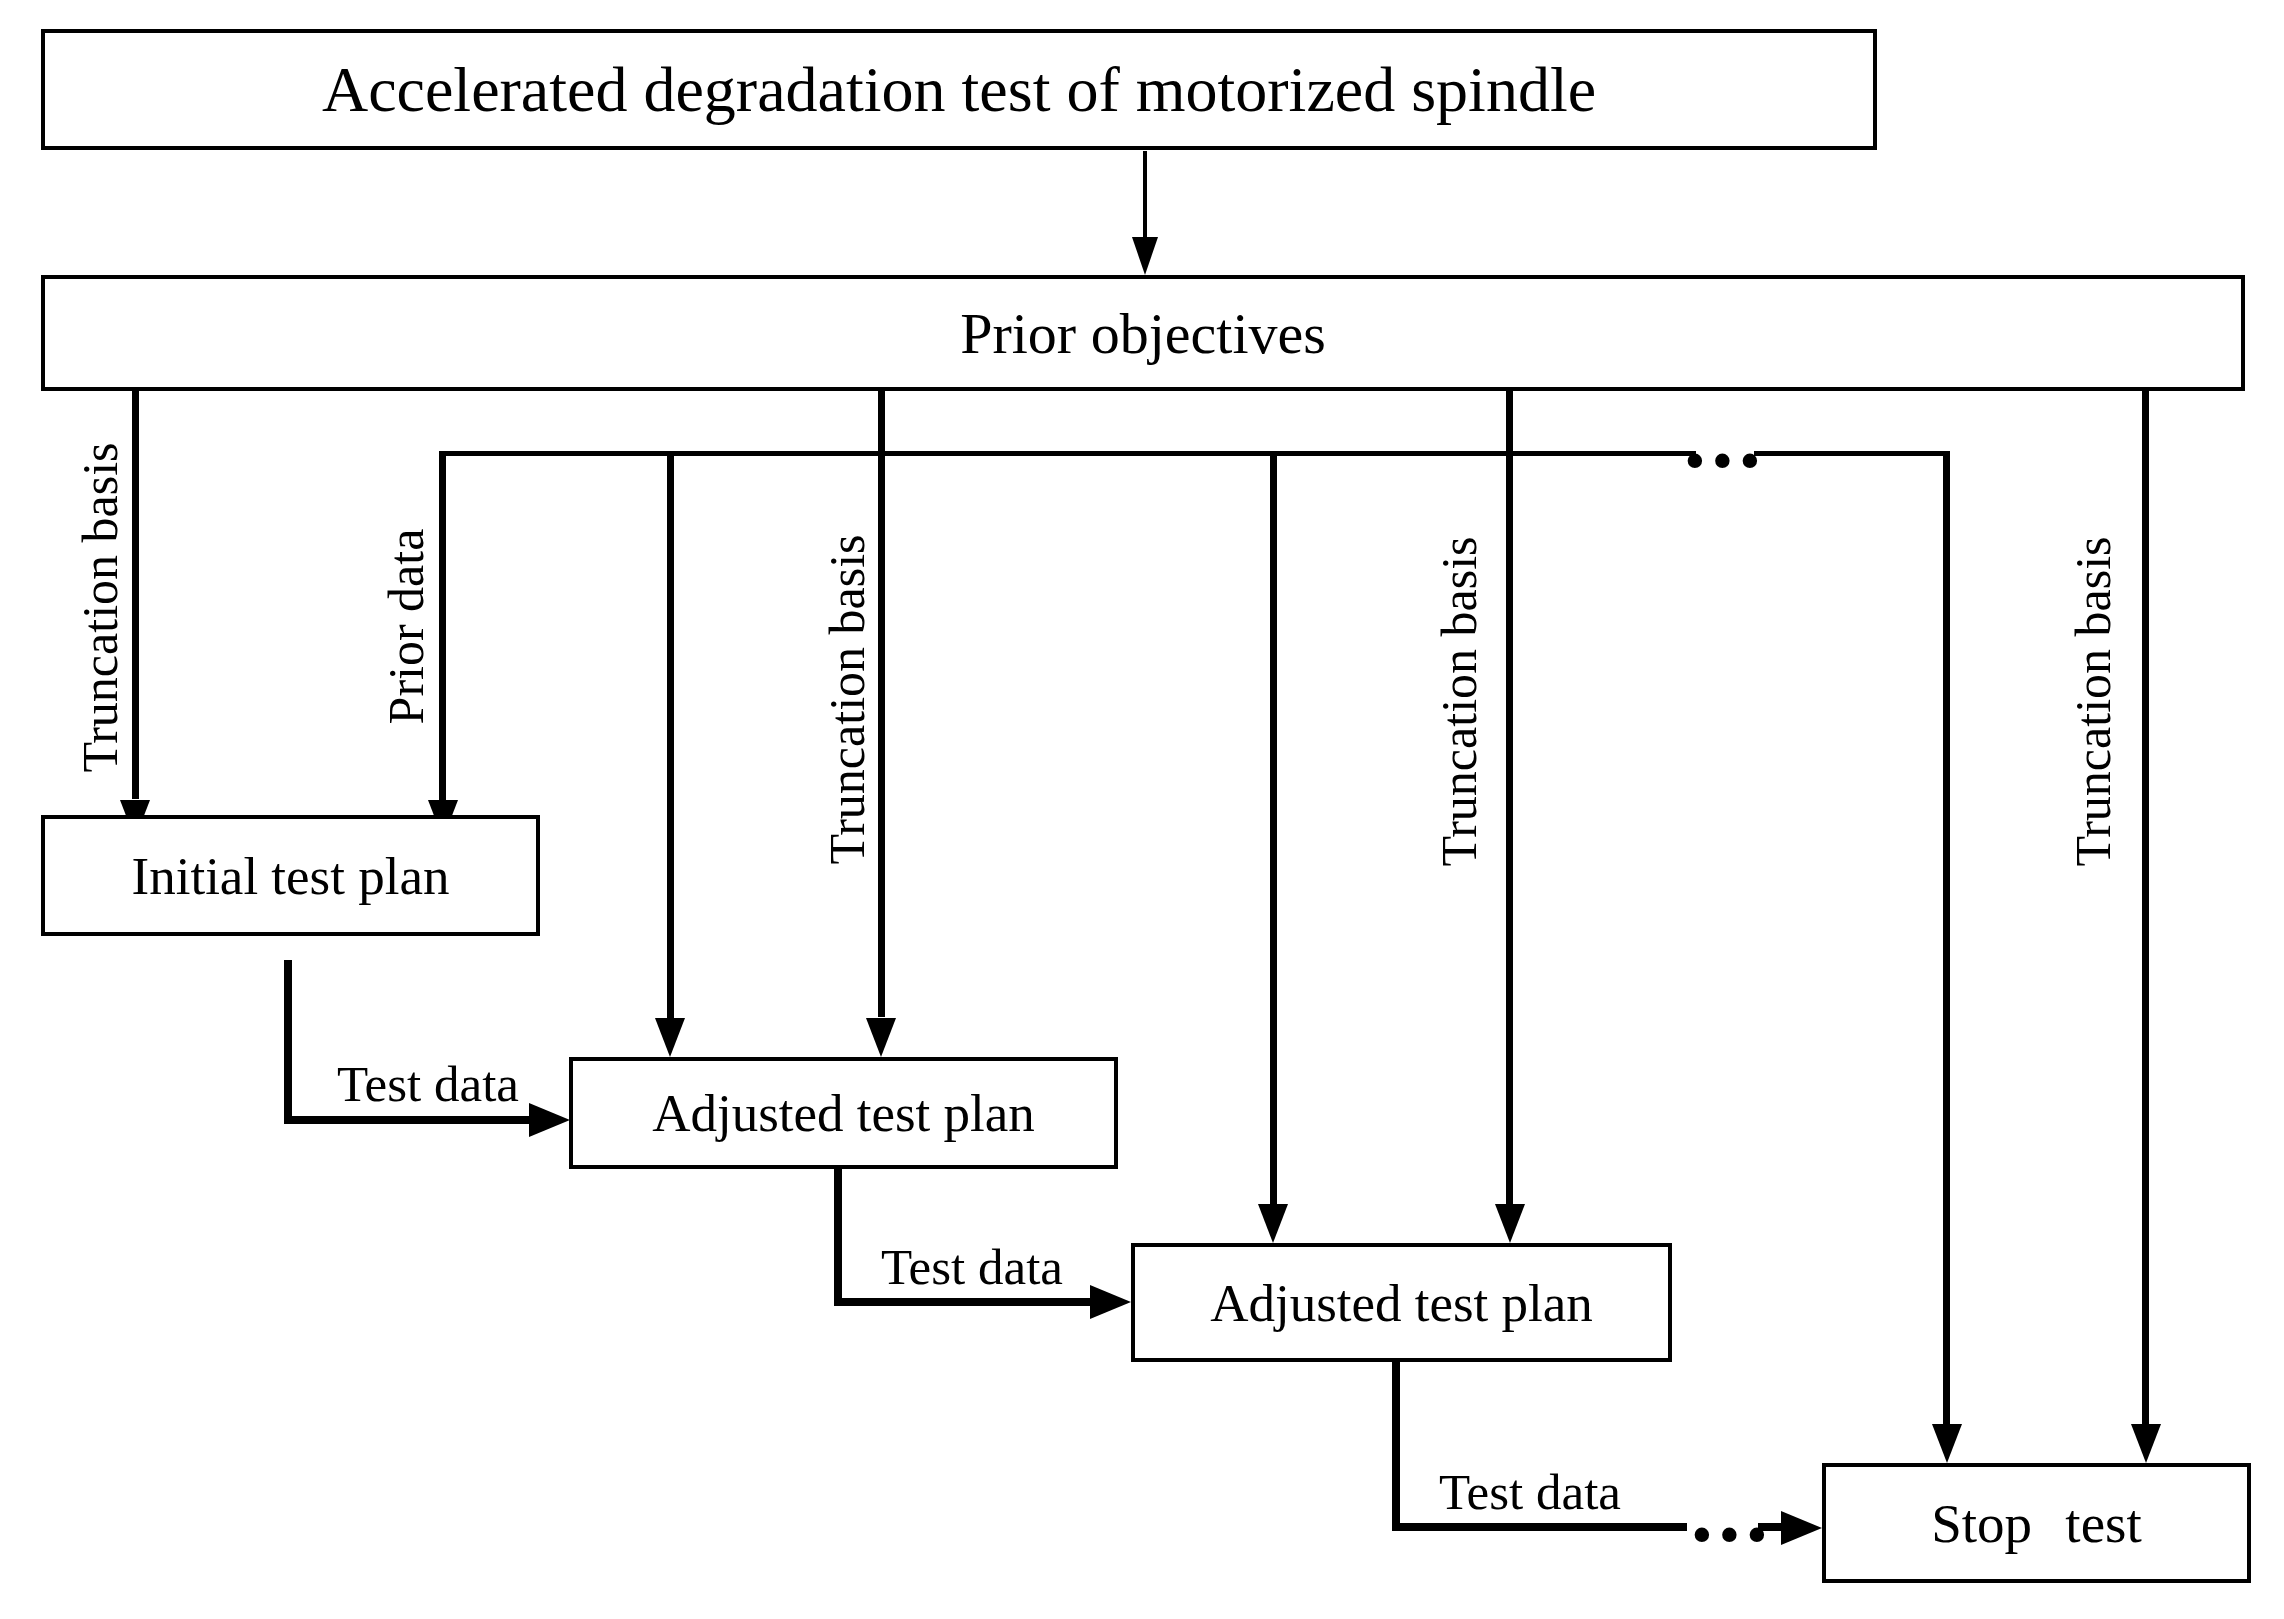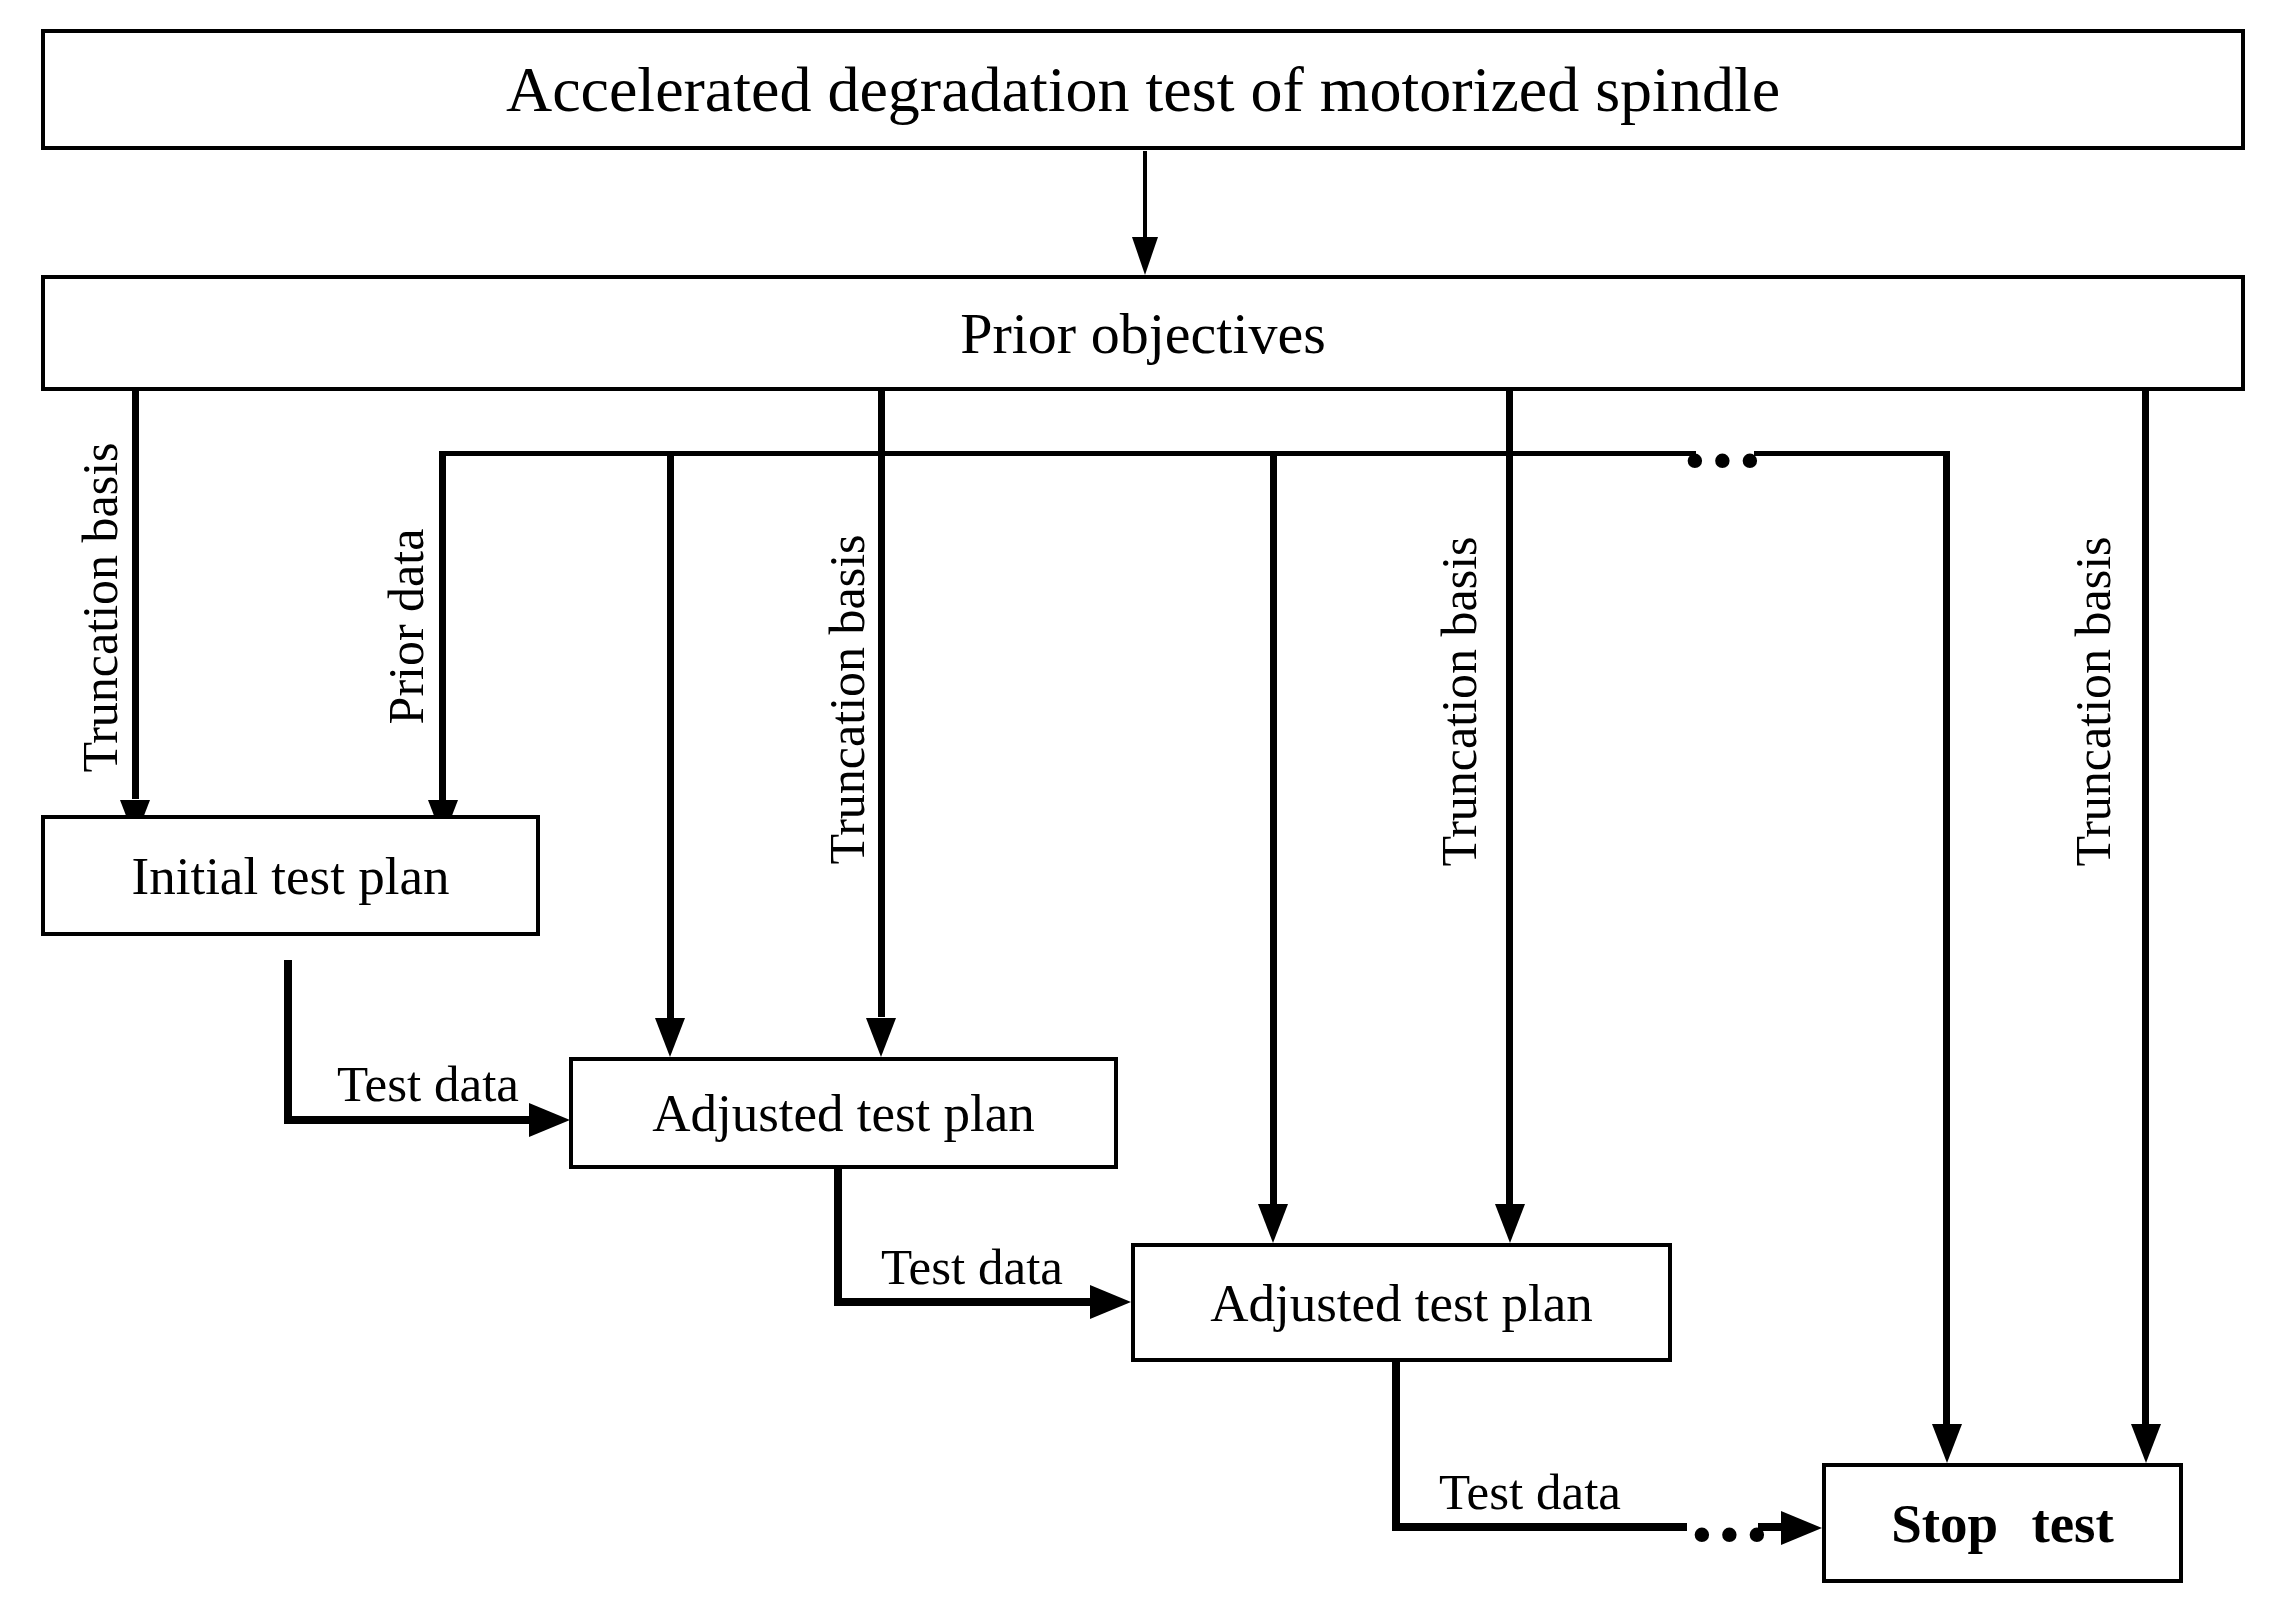--- a/index.html
+++ b/index.html
@@ -101,38 +101,38 @@
   <div class="vlabel" style="left:-112px; top:579px;">Truncation basis</div>
   <div class="vlabel" style="left:194px; top:598px;">Prior data</div>
   <div class="vlabel" style="left:635px; top:671px;">Truncation basis</div>
   <div class="vlabel" style="left:1247px; top:673px;">Truncation basis</div>
   <div class="vlabel" style="left:1881px; top:673px;">Truncation basis</div>
 
   <div class="hlabel" style="left:251px; top:1059px;">Test data</div>
   <div class="hlabel" style="left:795px; top:1242px;">Test data</div>
   <div class="hlabel" style="left:1353px; top:1467px;">Test data</div>
 
-  <div class="node" style="left:41px; top:29px; width:2204px; height:121px;">
+  <div class="node" style="left:41px; top:29px; width:1836px; height:121px;">
     <span class="title-text">Accelerated degradation test of motorized spindle</span>
   </div>
 
   <div class="node" style="left:41px; top:275px; width:2204px; height:116px;">
     <span class="objectives-text">Prior objectives</span>
   </div>
 
   <div class="node" style="left:41px; top:815px; width:499px; height:121px;">
     <span class="plan-text">Initial test plan</span>
   </div>
 
   <div class="node" style="left:569px; top:1057px; width:549px; height:112px;">
     <span class="plan-text">Adjusted test plan</span>
   </div>
 
   <div class="node" style="left:1131px; top:1243px; width:541px; height:119px;">
     <span class="plan-text">Adjusted test plan</span>
   </div>
 
-  <div class="node" style="left:1822px; top:1463px; width:361px; height:120px;font-weight:bold;">
+  <div class="node" style="left:1822px; top:1463px; width:429px; height:120px;">
     <span class="stop-text">Stop test</span>
   </div>
 
 </div>
 
 
 </body></html>

